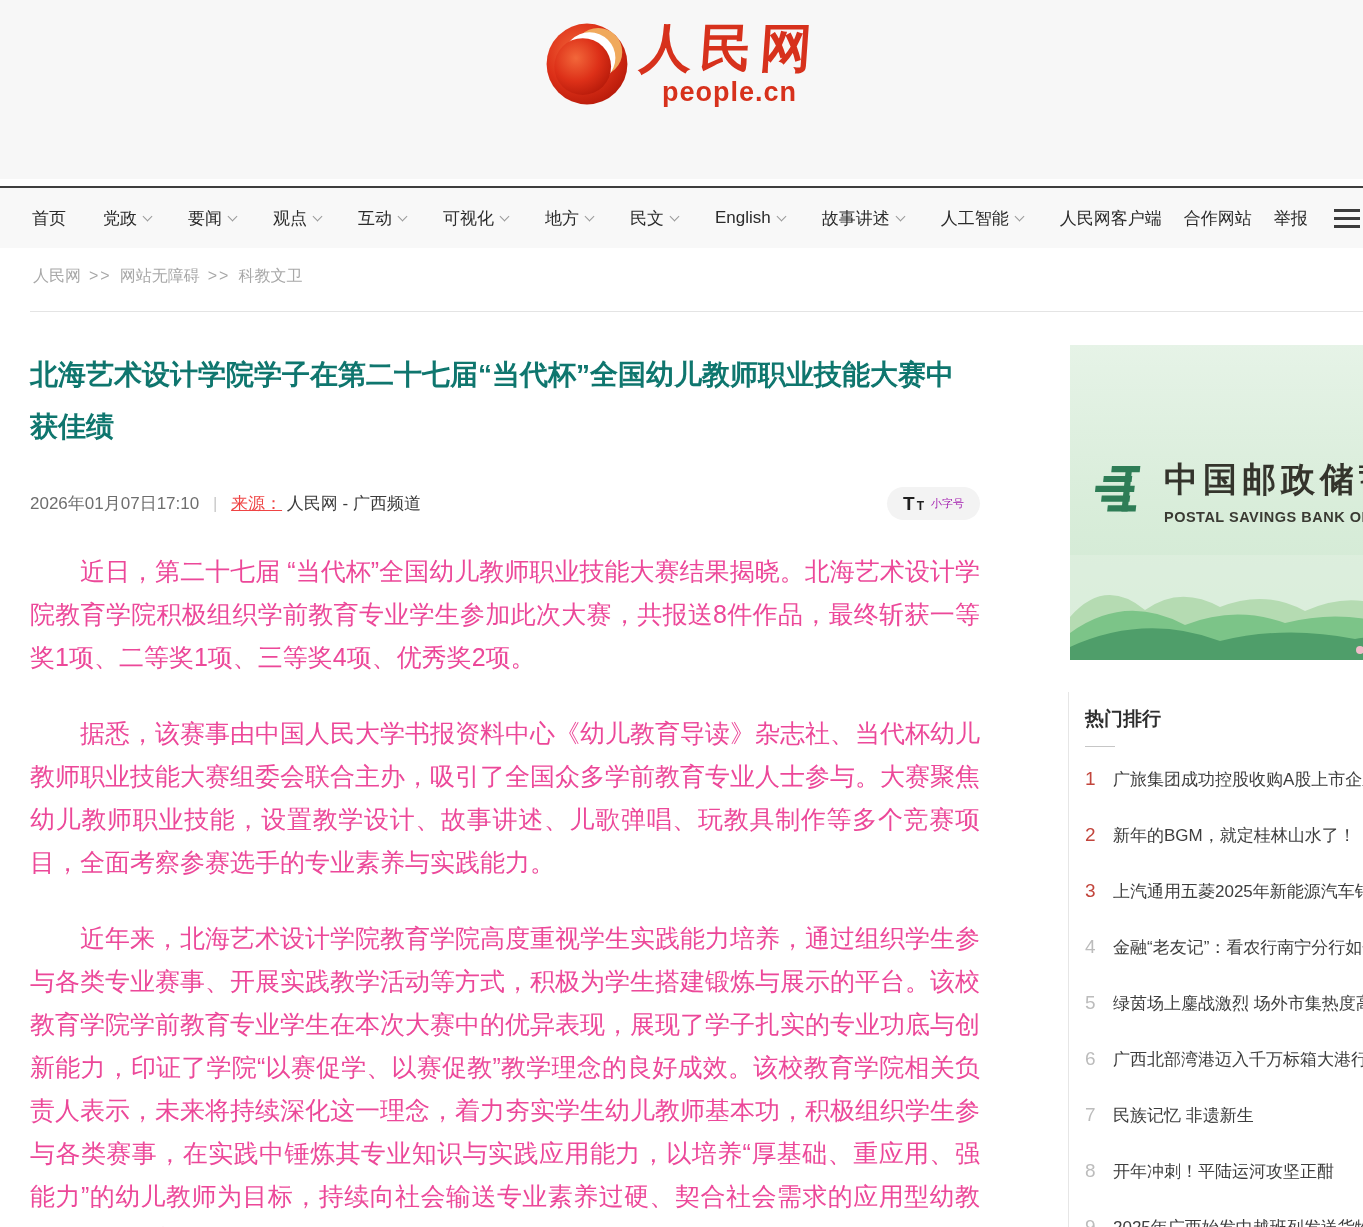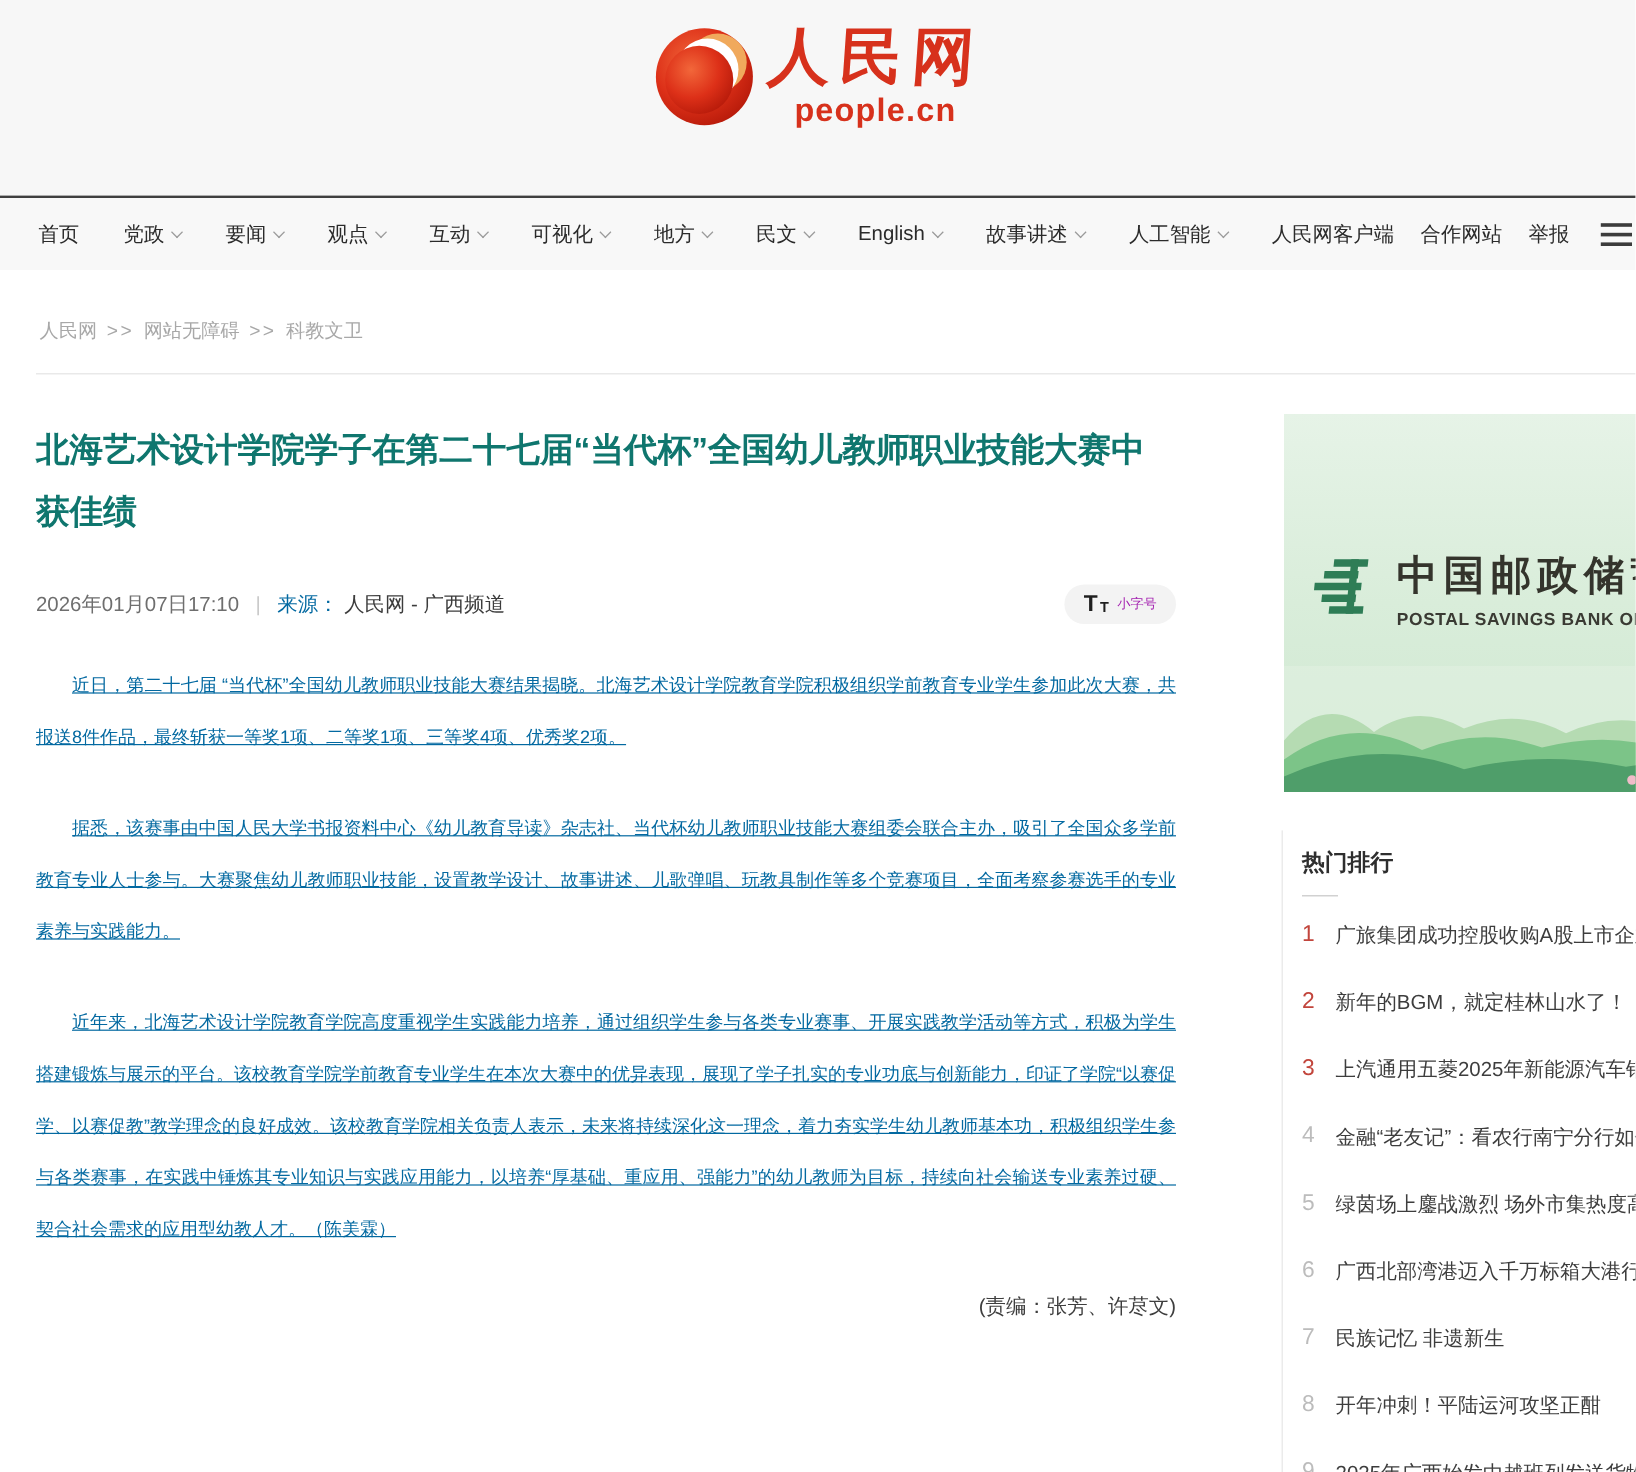--- a/index.html
+++ b/index.html
@@ -12,21 +12,21 @@
                  background:#f7f7f7; }
   .logo { position:absolute; top:20px; left:0; right:0; display:flex;
           justify-content:center; align-items:center; gap:10px; text-decoration:none; cursor:pointer; }
   .logo-ball svg { display:block; }
   .logo-txt { display:flex; flex-direction:column; align-items:center; }
   .logo-cn { font-size:52px; font-weight:bold; color:#d7311c; letter-spacing:8px;
              transform:skewX(-4deg); line-height:1.1; }
   .logo-en { font-size:27px; font-weight:bold; color:#d7311c; letter-spacing:1px; margin-top:0px; }
 
   
-  .main-nav { position:absolute; top:163px; left:0; width:100%; height:62px;
+  .main-nav { position:absolute; top:186px; left:0; width:100%; height:62px;
               background:#f8f8f8; border-top:2px solid #3f3f3f;
               display:flex; align-items:center; }
   .nav-items { display:flex; align-items:center; padding-left:32px; flex:1; }
   .nav-item { display:inline-flex; align-items:center; margin-right:37px;
               font-size:17px; color:#2b2b2b; text-decoration:none; cursor:pointer; white-space:nowrap; }
   .nav-item:nth-last-child(-n+3){ margin-right:22px; }
   .caret { width:7px; height:7px; border-right:1.6px solid #9a9a9a;
            border-bottom:1.6px solid #9a9a9a; transform:rotate(45deg);
            display:inline-block; margin-left:7px; margin-bottom:4px; }
   .nav-right { display:flex; align-items:center; padding-right:22px; }
@@ -41,30 +41,30 @@
 
   .rule { position:absolute; top:311px; left:30px; right:0; height:1px; background:#e4e4e4; }
 
   
   .article { position:absolute; top:349px; left:30px; width:950px; }
   .article-title { font-size:28px; line-height:52px; font-weight:bold; color:#0f766e; }
   .meta-row { margin-top:34px; display:flex; justify-content:space-between; align-items:center; }
   .meta-left { font-size:17px; }
   .meta-date { color:#6e6e6e; }
   .meta-sep { color:#c9c9c9; margin:0 9px; }
-  .meta-label { color:#0369a1; }
+  .meta-label { color:#ef4444;text-decoration:underline; }
   .meta-source { color:#3c3c3c; text-decoration:none; cursor:pointer; }
   .font-pill { display:inline-flex; align-items:center; gap:7px; background:#f3f3f3;
                border:none; border-radius:18px; padding:7px 16px; cursor:pointer; }
   .ticon-big { font-size:19px; font-weight:bold; color:#1f1f1f; line-height:1; }
   .ticon-small { font-size:12px; font-weight:bold; color:#1f1f1f; line-height:1; margin-left:-5px; margin-top:4px; }
   .pill-label { font-size:11px; color:#a21caf; }
   .article-body { margin-top:30px; }
-  .article-body p { font-size:15px; line-height:43px; color:#0369a1; text-indent:2em;
-                    text-align:justify; margin-bottom:33px;text-decoration:underline; }
+  .article-body p { font-size:25px; line-height:43px; color:#ec4899; text-indent:2em;
+                    text-align:justify; margin-bottom:33px; }
   .editor-line { text-align:right; font-size:17px; color:#3e3e3e; margin-top:-2px; }
 
   
   .ad-banner { position:absolute; top:345px; left:1070px; width:372px; height:315px;
                background:linear-gradient(180deg,#e6f3e7 0%,#d9edda 50%,#cfe8d1 100%);
                overflow:hidden; cursor:pointer; }
   .ad-brand { position:absolute; top:112px; left:16px; display:flex; align-items:center; gap:14px; }
   .ad-logo svg { display:block; }
   .ad-names { display:flex; flex-direction:column; }
   .ad-cn { font-size:34px; font-weight:bold; color:#34342c; letter-spacing:5px; white-space:nowrap; }

